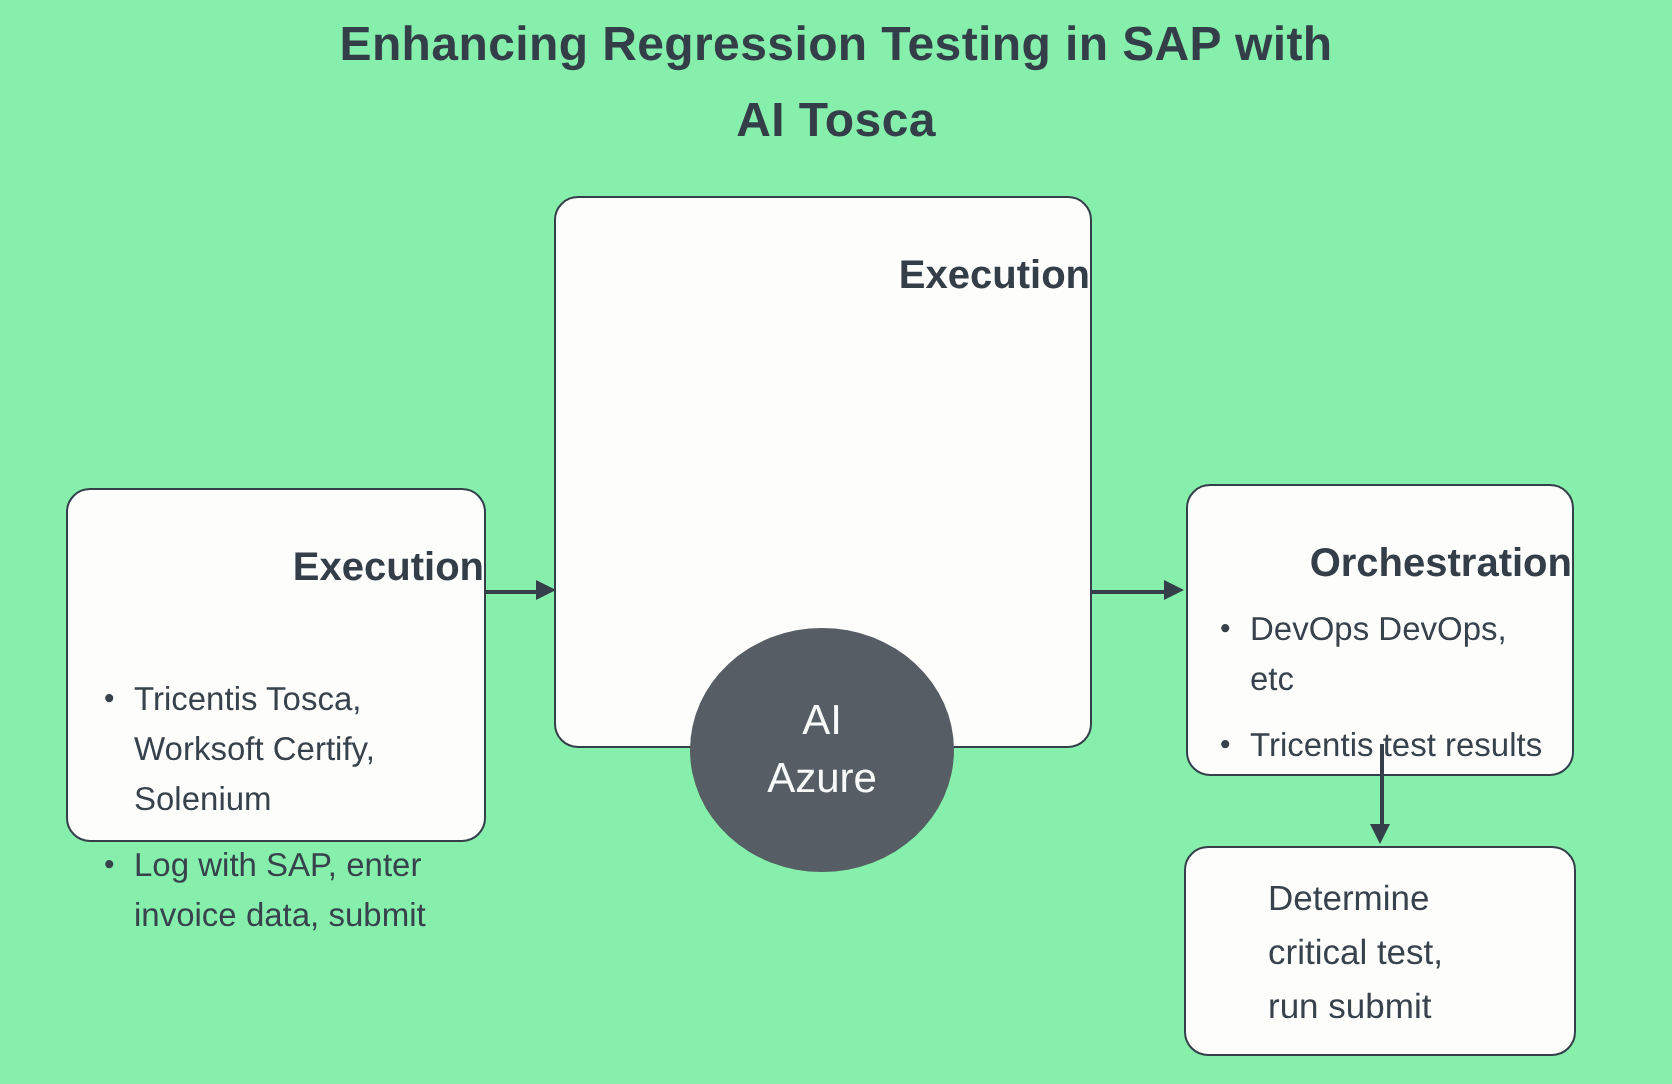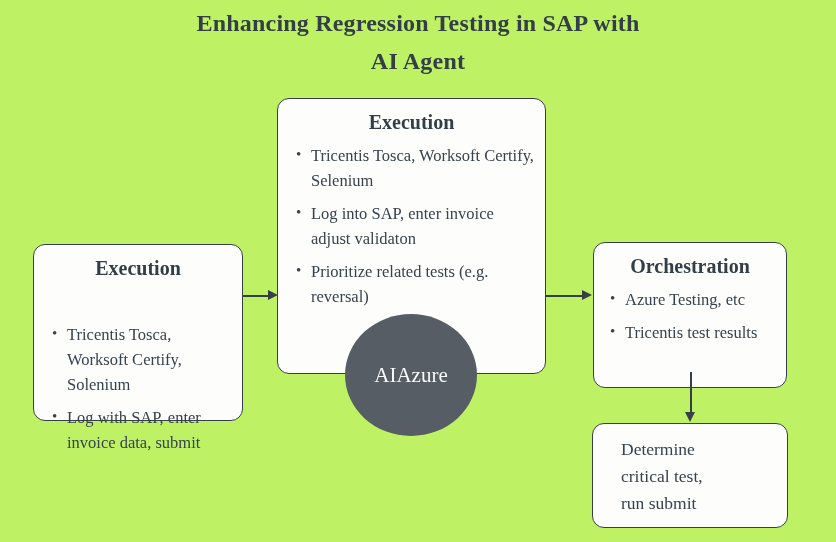--- a/index.html
+++ b/index.html
@@ -4,22 +4,22 @@
 <style>
   html, body {
     margin: 0;
     padding: 0;
     background: #fdfdfc;
   }
   .canvas {
     position: relative;
     width: 836px;
     height: 542px;
-    background: #bef264;
-    font-family: Liberation Serif, serif;
+    background: #86efac;
+    font-family: Liberation Sans, sans-serif;
     color: #37424c;
     overflow: hidden;
   }
   .diagram-title {
     position: absolute;
     top: 4px;
     left: 0;
     width: 836px;
     text-align: center;
     font-size: 24px;
@@ -29,24 +29,24 @@
     letter-spacing: 0.2px;
   }
   .node {
     position: absolute;
     box-sizing: border-box;
     background: #fdfdfc;
     border: 1.7px solid #353f4a;
     border-radius: 12px;
   }
   .node-title {
-    text-align: center;
+    text-align: right;
     font-size: 20px;
     font-weight: bold;
-    margin-top: 12px;
+    margin-top: 28px;
     color: #333e48;
   }
   .bullets {
     margin: 9px 0 0 0;
     padding: 0 8px 0 33px;
     list-style: none;
     font-size: 16.5px;
     line-height: 25px;
   }
   .bullets li {
@@ -60,35 +60,35 @@
     top: -1px;
     font-size: 15px;
   }
   .node-left   { left: 33px;  top: 244px; width: 210px; height: 177px; }
   .node-left .bullets { padding-right: 10px; margin-top: 42px; }
   .node-middle { left: 277px; top: 98px;  width: 269px; height: 276px; }
   .node-right  { left: 593px; top: 242px; width: 194px; height: 146px; }
   .node-right .bullets { padding-left: 31px; }
   .node-bottom { left: 592px; top: 423px; width: 196px; height: 105px; }
   .bottom-text {
-    margin: 12px 8px 0 28px;
+    margin: 12px 8px 0 41px;
     font-size: 17.5px;
     line-height: 27px;
   }
   .ai-circle {
     position: absolute;
     left: 345px;
     top: 314px;
     width: 132px;
     height: 122px;
     border-radius: 50%;
     background: #565d64;
     color: #f8f9f9;
     display: flex;
-    flex-direction: row;
+    flex-direction: column;
     align-items: center;
     justify-content: center;
     font-size: 21px;
     line-height: 29px;
     z-index: 5;
   }
   .hline { position: absolute; height: 2px; background: #353f4a; }
   .vline { position: absolute; width: 2px;  background: #353f4a; }
   .head-right {
     position: absolute; width: 0; height: 0;
@@ -103,44 +103,39 @@
     border-top: 10px solid #353f4a;
   }
 </style>
 </head>
 <body>
 
 <div class="canvas">
 
   <div class="diagram-title">
     <div>Enhancing Regression Testing in SAP with</div>
-    <div>AI Agent</div>
+    <div>AI Tosca</div>
   </div>
 
   <div class="node node-left">
     <div class="node-title">Execution</div>
     <ul class="bullets">
       <li>Tricentis Tosca, Worksoft Certify, Solenium</li>
       <li>Log with SAP, enter invoice data, submit</li>
     </ul>
   </div>
 
   <div class="node node-middle">
     <div class="node-title">Execution</div>
-    <ul class="bullets">
-      <li>Tricentis Tosca, Worksoft Certify, Selenium</li>
-      <li>Log into SAP, enter invoice adjust validaton</li>
-      <li>Prioritize related tests (e.g. reversal)</li>
-    </ul>
   </div>
 
   <div class="node node-right">
     <div class="node-title">Orchestration</div>
     <ul class="bullets">
-      <li>Azure Testing, etc</li>
+      <li>DevOps DevOps, etc</li>
       <li>Tricentis test results</li>
     </ul>
   </div>
 
   <div class="node node-bottom">
     <div class="bottom-text">
       <div>Determine</div>
       <div>critical test,</div>
       <div>run submit</div>
     </div>

